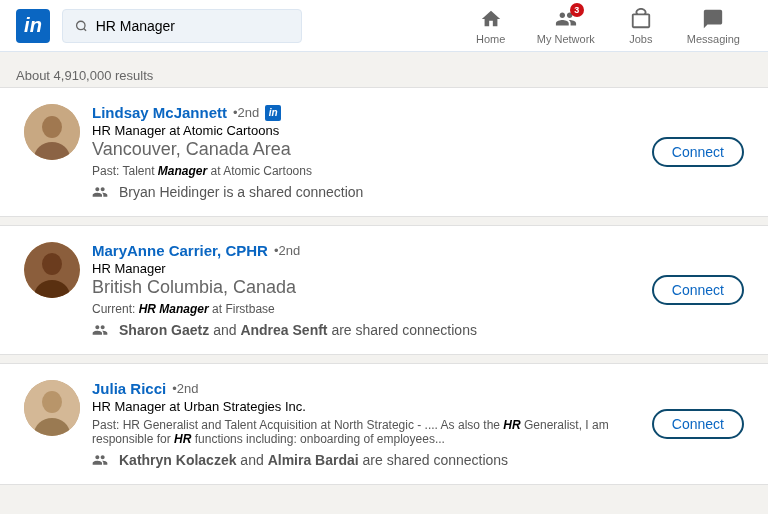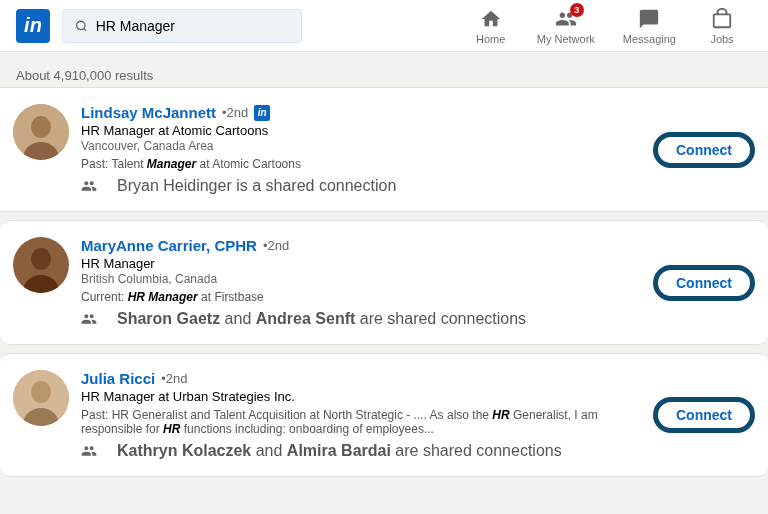--- a/index.html
+++ b/index.html
@@ -109,29 +109,28 @@
       font-size: 13px;
       color: #666;
       padding: 0 16px 4px 16px;
     }
 
     
     .result-card {
       background: #fff;
       border-top: 1px solid #e0e0e0;
       border-bottom: 1px solid #e0e0e0;
-      padding: 16px 13px;
+      padding: 16px 24px;
       display: flex;
       align-items: flex-start;
       gap: 12px;
       margin-bottom: 8px;
     }
     .result-card + .result-card {
       margin-top: 0;
-      border-radius: 10px;
     }
     .avatar {
       width: 56px;
       height: 56px;
       border-radius: 50%;
       flex-shrink: 0;
       overflow: hidden;
       background: #c8a882;
     }
     .avatar svg { width: 56px; height: 56px; }
@@ -168,56 +167,56 @@
       font-size: 10px;
       font-weight: 900;
       font-style: italic;
     }
     .person-title {
       font-size: 13px;
       color: #000;
       margin-top: 2px;
     }
     .person-location {
-      font-size: 12px;
+      font-size: 18px;
       color: #666;
       margin-top: 1px;
     }
     .person-past {
       font-size: 12px;
       color: #555;
       margin-top: 4px;
     }
     .person-past b, .shared-connections b {
       font-weight: 600;
     }
     .person-past .highlight {
       font-weight: 600;
       color: #000;
       font-style: italic;
     }
     .shared-connections {
-      font-size: 16px;
+      font-size: 14px;
       color: #555;
       margin-top: 6px;
       display: flex;
       align-items: center;
-      gap: 18px;
+      gap: 9px;
     }
     .connect-btn {
       margin-left: auto;
       flex-shrink: 0;
       align-self: center;
-      border: 5px solid #0c4a6e;
+      border: 2px solid #0c4a6e;
       color: #0a66c2;
       background: #fff;
       border-radius: 20px;
       padding: 5px 18px;
       font-size: 14px;
-      font-weight: 700;
+      font-weight: 400;
       cursor: pointer;
       white-space: nowrap;
     }
 
     
     .people-icon {
       display: inline-block;
       width: 16px;
       height: 16px;
       vertical-align: middle;
@@ -255,33 +254,33 @@
           <path d="M16 11c1.66 0 2.99-1.34 2.99-3S17.66 5 16 5c-1.66 0-3 1.34-3 3s1.34 3 3 3zm-8 0c1.66 0 2.99-1.34 2.99-3S9.66 5 8 5C6.34 5 5 6.34 5 8s1.34 3 3 3zm0 2c-2.33 0-7 1.17-7 3.5V19h14v-2.5c0-2.33-4.67-3.5-7-3.5zm8 0c-.29 0-.62.02-.97.05 1.16.84 1.97 1.97 1.97 3.45V19h6v-2.5c0-2.33-4.67-3.5-7-3.5z"></path>
         </svg>
         <div class="badge">3</div>
       </div>
       <span class="nav-item-label">My Network</span>
     </div>
 
     <div class="nav-item">
       <div class="nav-icon">
         <svg width="22" height="22" viewBox="0 0 24 24" fill="rgba(0,0,0,0.6)">
-          <path d="M20 2H4c-1.1 0-2 .9-2 2v18l4-4h14c1.1 0 2-.9 2-2V4c0-1.1-.9-2-2-2z"></path>
+          <path d="M20 6h-2.18c.07-.44.18-.88.18-1.36C18 2.53 15.5 0 12 0S6 2.53 6 4.64c0 .48.11.92.18 1.36H4c-1.1 0-2 .9-2 2v12c0 1.1.9 2 2 2h16c1.1 0 2-.9 2-2V8c0-1.1-.9-2-2-2zm-8-4c1.9 0 4 1.47 4 2.64 0 .36-.49 1.36-1 1.36H9c-.51 0-1-1-.99-1.36C8 3.47 10.1 2 12 2zm8 18H4V8h16v12z"></path>
         </svg>
       </div>
-      <span class="nav-item-label">Messaging</span>
+      <span class="nav-item-label">Jobs</span>
     </div>
 
     <div class="nav-item">
       <div class="nav-icon">
         <svg width="22" height="22" viewBox="0 0 24 24" fill="rgba(0,0,0,0.6)">
-          <path d="M20 6h-2.18c.07-.44.18-.88.18-1.36C18 2.53 15.5 0 12 0S6 2.53 6 4.64c0 .48.11.92.18 1.36H4c-1.1 0-2 .9-2 2v12c0 1.1.9 2 2 2h16c1.1 0 2-.9 2-2V8c0-1.1-.9-2-2-2zm-8-4c1.9 0 4 1.47 4 2.64 0 .36-.49 1.36-1 1.36H9c-.51 0-1-1-.99-1.36C8 3.47 10.1 2 12 2zm8 18H4V8h16v12z"></path>
+          <path d="M20 2H4c-1.1 0-2 .9-2 2v18l4-4h14c1.1 0 2-.9 2-2V4c0-1.1-.9-2-2-2z"></path>
         </svg>
       </div>
-      <span class="nav-item-label">Jobs</span>
+      <span class="nav-item-label">Messaging</span>
     </div>
   </nav>
 </header>
 
 <div class="main">
   <div class="results-count">About 4,910,000 results</div>
 
   <div class="result-card">
     <div class="avatar">
       <svg viewBox="0 0 56 56" xmlns="http://www.w3.org/2000/svg">

